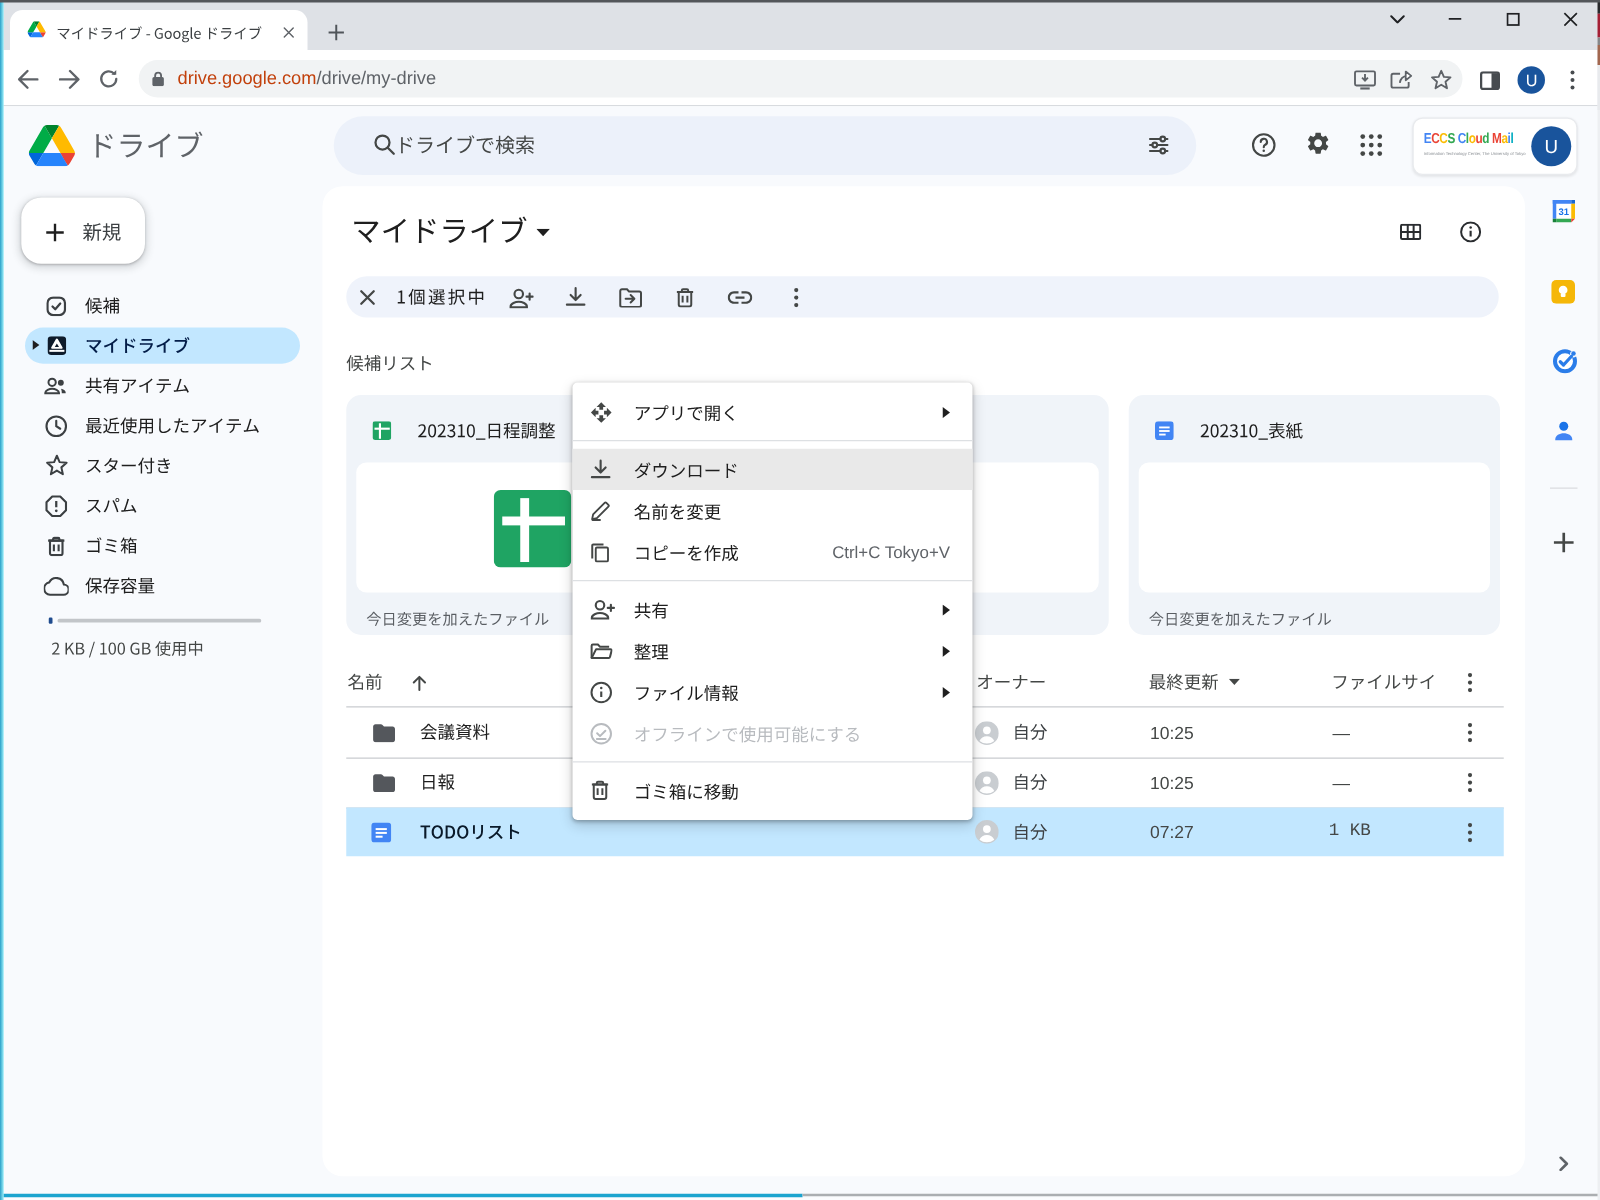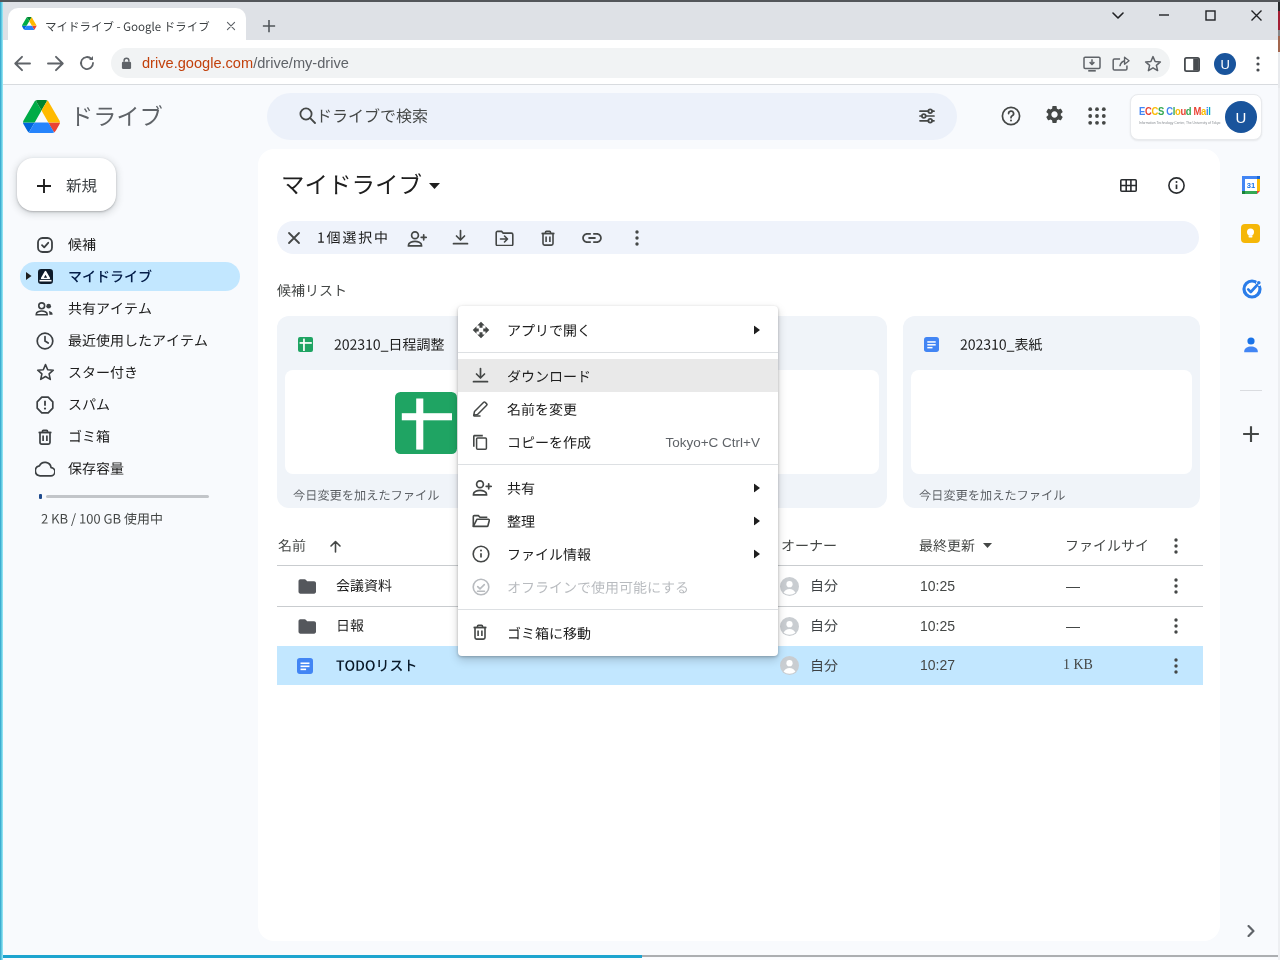--- a/index.html
+++ b/index.html
@@ -567,30 +567,30 @@
         <circle cx="9.5" cy="9.5" r="9.5" fill="#C9CDD1"></circle>
         <circle cx="9.5" cy="7.2" r="3.1" fill="#fff"></circle>
         <path d="M3.6 15.8c.9-2.6 3.3-3.9 5.9-3.9s5 1.3 5.9 3.9a9.5 9.5 0 0 1-11.8 0z" fill="#fff"></path>
       </svg>
     </div>
     <div style="position:absolute;left:810px;top:654.9px;">
       <svg width="30" height="20" viewBox="0 0 30 20" style="display:block">
         <path transform="translate(0,15.7)" d="M3.0 -6.7H11.1V-5.8H3.0ZM3.0 -3.7H11.1V-2.7H3.0ZM3.0 -0.6H11.1V0.3H3.0ZM2.3 -9.8H11.9V1.1H10.8V-8.8H3.3V1.1H2.3ZM6.4 -11.8 7.6 -11.6Q7.4 -11.0 7.1 -10.4Q6.9 -9.7 6.6 -9.3L5.7 -9.5Q5.8 -9.8 5.9 -10.2Q6.1 -10.6 6.2 -11.0Q6.3 -11.4 6.4 -11.8Z M16.6 -6.5H24.6V-5.4H16.6ZM24.3 -6.5H25.4Q25.4 -6.5 25.4 -6.4Q25.4 -6.3 25.4 -6.2Q25.4 -6.0 25.4 -6.0Q25.3 -4.3 25.2 -3.2Q25.1 -2.0 25.0 -1.3Q24.9 -0.5 24.8 -0.1Q24.6 0.3 24.5 0.5Q24.2 0.8 24.0 0.9Q23.7 1.0 23.4 1.0Q23.0 1.1 22.4 1.1Q21.8 1.1 21.1 1.0Q21.1 0.8 21.0 0.5Q21.0 0.2 20.8 -0.0Q21.5 0.0 22.1 0.0Q22.7 0.1 22.9 0.1Q23.1 0.1 23.3 0.0Q23.4 -0.0 23.5 -0.1Q23.7 -0.3 23.8 -1.0Q24.0 -1.6 24.1 -2.9Q24.2 -4.2 24.3 -6.3ZM18.5 -11.5 19.6 -11.2Q19.1 -10.0 18.4 -8.9Q17.7 -7.8 16.9 -6.9Q16.1 -6.0 15.2 -5.4Q15.1 -5.5 15.0 -5.6Q14.8 -5.8 14.6 -5.9Q14.5 -6.1 14.3 -6.2Q15.2 -6.8 16.0 -7.6Q16.8 -8.4 17.5 -9.4Q18.1 -10.4 18.5 -11.5ZM23.4 -11.5Q23.8 -10.8 24.3 -10.1Q24.7 -9.3 25.3 -8.7Q25.9 -8.0 26.5 -7.4Q27.1 -6.8 27.7 -6.4Q27.5 -6.3 27.4 -6.1Q27.2 -6.0 27.0 -5.8Q26.9 -5.6 26.8 -5.5Q26.2 -6.0 25.6 -6.6Q25.0 -7.2 24.4 -8.0Q23.8 -8.7 23.3 -9.5Q22.8 -10.3 22.4 -11.1ZM19.6 -6.2H20.7Q20.6 -5.0 20.3 -3.9Q20.1 -2.8 19.6 -1.9Q19.1 -0.9 18.1 -0.1Q17.2 0.7 15.7 1.2Q15.7 1.0 15.6 0.9Q15.5 0.7 15.3 0.5Q15.2 0.4 15.1 0.3Q16.4 -0.2 17.3 -0.9Q18.1 -1.6 18.6 -2.4Q19.1 -3.3 19.3 -4.2Q19.5 -5.2 19.6 -6.2Z" fill="#3C4043"></path>
       </svg>
     </div>
-    <div style="position:absolute;left:920px;top:655.4px;font-family:'Liberation Sans',sans-serif;font-size:14px;color:#444746;font-weight:400;letter-spacing:0;white-space:nowrap;line-height:20px">10:27</div>
-    <div style="position:absolute;left:1063px;top:655.4px;font-family:Liberation Serif, serif;font-size:14px;color:#444746;font-weight:400;letter-spacing:0;white-space:nowrap;line-height:20px">1 KB</div>
+    <div style="position:absolute;left:920px;top:655.4px;font-family:'Liberation Sans',sans-serif;font-size:14px;color:#444746;font-weight:400;letter-spacing:0;white-space:nowrap;line-height:20px">07:27</div>
+    <div style="position:absolute;left:1063px;top:655.4px;font-family:Liberation Mono, monospace;font-size:14px;color:#444746;font-weight:400;letter-spacing:0;white-space:nowrap;line-height:20px">1 KB</div>
     <div style="position:absolute;left:1174px;top:657.5px;">
       <svg width="4" height="16" viewBox="0 0 4 16" style="display:block">
         <circle cx="2" cy="2" r="1.7" fill="#444746"></circle>
         <circle cx="2" cy="8" r="1.7" fill="#444746"></circle>
         <circle cx="2" cy="14" r="1.7" fill="#444746"></circle>
       </svg>
     </div>
-    <div style="position:absolute;left:1242px;top:176px;">
+    <div style="position:absolute;left:1242px;top:160px;">
       <svg width="18" height="18" viewBox="0 0 18 18" style="display:block">
         <rect x="3" y="3" width="12" height="12" fill="#fff"></rect>
         <path d="M0 0h15v3H0z" fill="#4285F4"></path>
         <path d="M0 0h3v15H0z" fill="#4285F4"></path>
         <rect x="15" y="0" width="3" height="3" fill="#1967D2"></rect>
         <rect x="15" y="3" width="3" height="12" fill="#FBBC04"></rect>
         <rect x="3" y="15" width="12" height="3" fill="#34A853"></rect>
         <rect x="0" y="15" width="3" height="3" fill="#188038"></rect>
         <path d="M15 15h3l-3 3z" fill="#EA4335"></path>
         <text x="9" y="11.9" font-family="Liberation Sans" font-size="7.6" font-weight="bold" fill="#1A73E8" text-anchor="middle">31</text>
@@ -678,21 +678,21 @@
           <svg width="16" height="16" viewBox="0 0 16 16" style="display:block">
             <path d="M10.8.8H2.6c-.9 0-1.6.7-1.6 1.6v10.4h1.6V2.4h8.2z" fill="#444746"></path>
             <rect x="4.6" y="4" width="9.8" height="11.2" rx="1" stroke="#444746" stroke-width="1.5" fill="none"></rect>
           </svg>
         </div>
         <div style="position:absolute;left:49px;top:6.5px">
           <svg width="86" height="20" viewBox="0 0 86 20" style="display:block">
             <path transform="translate(0,15.7)" d="M2.4 -9.6Q2.8 -9.6 3.2 -9.5Q3.6 -9.5 3.9 -9.5H10.8Q11.1 -9.5 11.4 -9.5Q11.7 -9.5 11.9 -9.5Q11.9 -9.3 11.8 -9.0Q11.8 -8.7 11.8 -8.5V-1.2Q11.8 -0.9 11.9 -0.4Q11.9 -0.0 11.9 0.1H10.6Q10.6 -0.0 10.6 -0.4Q10.7 -0.7 10.7 -1.1V-8.4H3.9Q3.6 -8.4 3.1 -8.4Q2.7 -8.4 2.4 -8.4ZM2.2 -1.9Q2.5 -1.9 2.9 -1.8Q3.3 -1.8 3.8 -1.8H11.3V-0.7H3.8Q3.4 -0.7 2.9 -0.6Q2.5 -0.6 2.2 -0.6Z M24.6 -9.8Q24.6 -9.4 24.9 -9.1Q25.2 -8.8 25.5 -8.8Q25.9 -8.8 26.2 -9.1Q26.5 -9.4 26.5 -9.8Q26.5 -10.1 26.2 -10.4Q25.9 -10.7 25.5 -10.7Q25.2 -10.7 24.9 -10.4Q24.6 -10.1 24.6 -9.8ZM24.0 -9.8Q24.0 -10.2 24.2 -10.6Q24.4 -10.9 24.8 -11.1Q25.1 -11.3 25.5 -11.3Q26.0 -11.3 26.3 -11.1Q26.7 -10.9 26.9 -10.6Q27.1 -10.2 27.1 -9.8Q27.1 -9.3 26.9 -9.0Q26.7 -8.6 26.3 -8.4Q26.0 -8.2 25.5 -8.2Q25.1 -8.2 24.8 -8.4Q24.4 -8.6 24.2 -9.0Q24.0 -9.3 24.0 -9.8ZM17.9 -10.5Q17.9 -10.3 17.9 -10.0Q17.8 -9.7 17.8 -9.4Q17.8 -9.2 17.8 -8.6Q17.8 -8.1 17.8 -7.4Q17.8 -6.6 17.8 -5.8Q17.8 -4.9 17.8 -4.2Q17.8 -3.4 17.8 -2.8Q17.8 -2.2 17.8 -2.0Q17.8 -1.4 18.1 -1.2Q18.3 -1.0 18.8 -0.9Q19.1 -0.9 19.6 -0.9Q20.2 -0.8 20.7 -0.8Q21.2 -0.8 21.9 -0.9Q22.5 -0.9 23.2 -0.9Q23.8 -1.0 24.4 -1.1Q25.0 -1.2 25.5 -1.3V0.0Q24.9 0.1 24.0 0.2Q23.2 0.2 22.3 0.3Q21.4 0.3 20.6 0.3Q20.0 0.3 19.4 0.3Q18.8 0.2 18.4 0.2Q17.6 0.0 17.1 -0.4Q16.7 -0.8 16.7 -1.7Q16.7 -2.0 16.7 -2.6Q16.7 -3.3 16.7 -4.1Q16.7 -4.9 16.7 -5.7Q16.7 -6.6 16.7 -7.3Q16.7 -8.1 16.7 -8.6Q16.7 -9.2 16.7 -9.4Q16.7 -9.5 16.7 -9.7Q16.7 -9.9 16.7 -10.1Q16.6 -10.3 16.6 -10.5ZM17.3 -6.1Q17.9 -6.2 18.7 -6.4Q19.5 -6.6 20.3 -6.9Q21.1 -7.1 21.8 -7.4Q22.6 -7.6 23.2 -7.9Q23.5 -8.0 23.8 -8.2Q24.1 -8.4 24.4 -8.5L24.9 -7.4Q24.6 -7.3 24.2 -7.1Q23.9 -7.0 23.6 -6.9Q22.9 -6.6 22.1 -6.3Q21.3 -6.1 20.4 -5.8Q19.6 -5.5 18.8 -5.3Q18.0 -5.1 17.3 -4.9Z M29.4 -6.1Q29.6 -6.0 29.9 -6.0Q30.3 -6.0 30.6 -6.0Q31.0 -6.0 31.4 -6.0Q31.6 -6.0 32.1 -6.0Q32.5 -6.0 33.2 -6.0Q33.8 -6.0 34.5 -6.0Q35.2 -6.0 35.9 -6.0Q36.6 -6.0 37.3 -6.0Q37.9 -6.0 38.4 -6.0Q38.8 -6.0 39.1 -6.0Q39.6 -6.0 40.0 -6.0Q40.3 -6.0 40.6 -6.1V-4.7Q40.3 -4.7 39.9 -4.7Q39.5 -4.8 39.1 -4.8Q38.8 -4.8 38.4 -4.8Q37.9 -4.8 37.3 -4.8Q36.6 -4.8 35.9 -4.8Q35.2 -4.8 34.5 -4.8Q33.8 -4.8 33.2 -4.8Q32.5 -4.8 32.1 -4.8Q31.6 -4.8 31.4 -4.8Q30.8 -4.8 30.3 -4.7Q29.8 -4.7 29.4 -4.7Z M48.4 -11.1Q48.4 -10.7 48.2 -10.1Q48.1 -9.5 47.8 -8.8Q47.5 -8.2 47.2 -7.5Q46.8 -6.8 46.4 -6.3Q46.6 -6.5 47.0 -6.6Q47.3 -6.7 47.7 -6.7Q48.0 -6.8 48.3 -6.8Q49.1 -6.8 49.7 -6.4Q50.3 -5.9 50.3 -5.0Q50.3 -4.8 50.3 -4.3Q50.3 -3.9 50.3 -3.5Q50.3 -3.0 50.3 -2.6Q50.3 -2.2 50.3 -1.8H49.2Q49.2 -2.1 49.3 -2.5Q49.3 -2.9 49.3 -3.3Q49.3 -3.7 49.3 -4.1Q49.3 -4.5 49.3 -4.7Q49.3 -5.3 48.9 -5.6Q48.5 -5.9 48.0 -5.9Q47.3 -5.9 46.7 -5.6Q46.0 -5.3 45.6 -4.9Q45.3 -4.6 44.9 -4.2Q44.6 -3.9 44.3 -3.4L43.3 -4.1Q44.3 -5.1 45.0 -6.0Q45.7 -6.8 46.1 -7.6Q46.5 -8.3 46.8 -8.9Q47.0 -9.5 47.1 -10.1Q47.3 -10.7 47.3 -11.2ZM43.6 -9.6Q44.2 -9.5 44.9 -9.4Q45.5 -9.4 46.0 -9.4Q47.0 -9.4 48.0 -9.5Q49.1 -9.5 50.2 -9.6Q51.3 -9.7 52.3 -9.9L52.3 -8.8Q51.6 -8.7 50.7 -8.6Q49.9 -8.6 49.1 -8.5Q48.2 -8.5 47.4 -8.4Q46.6 -8.4 46.0 -8.4Q45.7 -8.4 45.3 -8.4Q44.9 -8.4 44.5 -8.5Q44.0 -8.5 43.6 -8.5ZM54.3 -6.2Q54.2 -6.1 54.0 -6.1Q53.7 -6.0 53.5 -5.9Q53.3 -5.8 53.1 -5.7Q52.4 -5.4 51.4 -5.0Q50.4 -4.6 49.4 -4.1Q48.7 -3.7 48.2 -3.4Q47.7 -3.0 47.4 -2.6Q47.1 -2.2 47.1 -1.7Q47.1 -1.3 47.2 -1.0Q47.4 -0.8 47.8 -0.6Q48.1 -0.5 48.6 -0.4Q49.0 -0.4 49.6 -0.4Q50.4 -0.4 51.4 -0.5Q52.5 -0.6 53.4 -0.7L53.4 0.4Q52.9 0.4 52.2 0.5Q51.5 0.6 50.8 0.6Q50.2 0.6 49.5 0.6Q48.6 0.6 47.7 0.4Q46.9 0.3 46.4 -0.2Q45.9 -0.7 45.9 -1.5Q45.9 -2.1 46.2 -2.7Q46.5 -3.2 47.0 -3.6Q47.5 -4.1 48.1 -4.4Q48.7 -4.8 49.3 -5.1Q50.0 -5.5 50.6 -5.7Q51.2 -6.0 51.7 -6.2Q52.3 -6.5 52.7 -6.7Q53.1 -6.8 53.3 -6.9Q53.6 -7.1 53.9 -7.2Z M62.8 -9.4H69.5V-8.4H62.3ZM64.6 -6.4H69.1V-5.4H64.6ZM64.6 -3.3H69.3V-2.3H64.6ZM64.0 -9.1H65.1V1.1H64.0ZM63.4 -11.6 64.4 -11.3Q64.0 -10.2 63.5 -9.1Q62.9 -8.1 62.3 -7.1Q61.7 -6.2 61.1 -5.5Q61.0 -5.6 60.9 -5.7Q60.7 -5.8 60.5 -6.0Q60.4 -6.1 60.3 -6.2Q60.9 -6.8 61.5 -7.7Q62.1 -8.6 62.5 -9.6Q63.0 -10.6 63.4 -11.6ZM60.0 -11.7 61.0 -11.4Q60.5 -10.2 59.9 -9.0Q59.3 -7.9 58.6 -6.9Q57.9 -5.8 57.1 -5.1Q57.1 -5.2 57.0 -5.4Q56.8 -5.6 56.7 -5.8Q56.6 -6.0 56.5 -6.1Q57.2 -6.8 57.8 -7.7Q58.5 -8.6 59.0 -9.6Q59.6 -10.6 60.0 -11.7ZM58.5 -8.1 59.5 -9.2 59.6 -9.1V1.1H58.5Z M72.4 -6.5H75.9V-5.5H72.4ZM75.5 -6.5H76.5Q76.5 -6.5 76.5 -6.4Q76.5 -6.3 76.5 -6.2Q76.5 -6.1 76.5 -6.1Q76.4 -4.5 76.4 -3.5Q76.3 -2.5 76.3 -2.0Q76.2 -1.5 76.0 -1.3Q75.9 -1.1 75.7 -1.1Q75.5 -1.0 75.2 -0.9Q74.9 -0.9 74.5 -0.9Q74.0 -0.9 73.5 -0.9Q73.5 -1.2 73.4 -1.4Q73.3 -1.7 73.2 -1.9Q73.7 -1.9 74.1 -1.9Q74.5 -1.9 74.7 -1.9Q74.8 -1.9 75.0 -1.9Q75.1 -1.9 75.1 -2.0Q75.2 -2.1 75.3 -2.6Q75.4 -3.0 75.4 -3.9Q75.4 -4.8 75.5 -6.3ZM79.4 -11.1 80.0 -11.7Q80.5 -11.5 81.0 -11.2Q81.4 -10.9 81.9 -10.6Q82.3 -10.3 82.6 -10.1L81.9 -9.4Q81.6 -9.6 81.2 -9.9Q80.8 -10.2 80.3 -10.5Q79.8 -10.8 79.4 -11.1ZM81.4 -7.3 82.5 -7.0Q81.6 -4.3 80.0 -2.2Q78.5 -0.2 76.3 1.0Q76.2 0.9 76.1 0.8Q76.0 0.6 75.8 0.5Q75.7 0.3 75.5 0.2Q77.7 -0.9 79.1 -2.8Q80.6 -4.7 81.4 -7.3ZM72.5 -9.4H83.3V-8.4H72.5ZM71.8 -9.4H72.9V-5.4Q72.9 -4.7 72.8 -3.8Q72.8 -3.0 72.6 -2.1Q72.5 -1.2 72.2 -0.3Q71.9 0.5 71.4 1.2Q71.3 1.1 71.1 1.0Q71.0 0.8 70.8 0.7Q70.6 0.6 70.5 0.5Q71.1 -0.3 71.4 -1.4Q71.6 -2.4 71.7 -3.5Q71.8 -4.5 71.8 -5.4ZM77.6 -11.7H78.7Q78.7 -9.8 78.8 -8.1Q79.0 -6.3 79.3 -4.8Q79.6 -3.4 80.0 -2.3Q80.4 -1.2 80.8 -0.6Q81.3 -0.1 81.9 -0.1Q82.2 -0.1 82.3 -0.7Q82.5 -1.2 82.5 -2.6Q82.7 -2.5 83.0 -2.3Q83.2 -2.1 83.4 -2.1Q83.3 -0.9 83.2 -0.2Q83.0 0.5 82.6 0.7Q82.3 1.0 81.8 1.0Q81.1 1.0 80.5 0.5Q79.9 0.1 79.4 -0.8Q79.0 -1.7 78.6 -2.8Q78.3 -4.0 78.1 -5.5Q77.9 -6.9 77.7 -8.5Q77.6 -10.1 77.6 -11.7Z" fill="#1F1F1F"></path>
           </svg>
         </div>
-        <div style="position:absolute;right:18px;top:50%;transform:translateY(-50%)"><span style="font-family:'Liberation Sans';font-size:13.5px;color:#5F6368">Tokyo+C Ctrl+V</span></div>
+        <div style="position:absolute;right:18px;top:50%;transform:translateY(-50%)"><span style="font-family:'Liberation Sans';font-size:13.5px;color:#5F6368">Ctrl+C Tokyo+V</span></div>
       </div>
       <div style="height:1px;background:#DDE0E3;margin:6px 0"></div>
       <div style="position:relative;height:33px;">
         <div style="position:absolute;left:14px;top:7.0px">
           <svg width="20" height="18" viewBox="0 0 20 18" style="display:block">
             <g stroke="#444746" stroke-width="1.7" fill="none">
               <circle cx="8" cy="6.2" r="3.4"></circle>
               <path d="M1.5 16.8v-.7c0-2.4 3.9-3.7 6.5-3.7s6.5 1.3 6.5 3.7v.7z"></path>
               <path d="M16.7 5.8v5M14.2 8.3h5" stroke-linecap="round"></path>
             </g>

